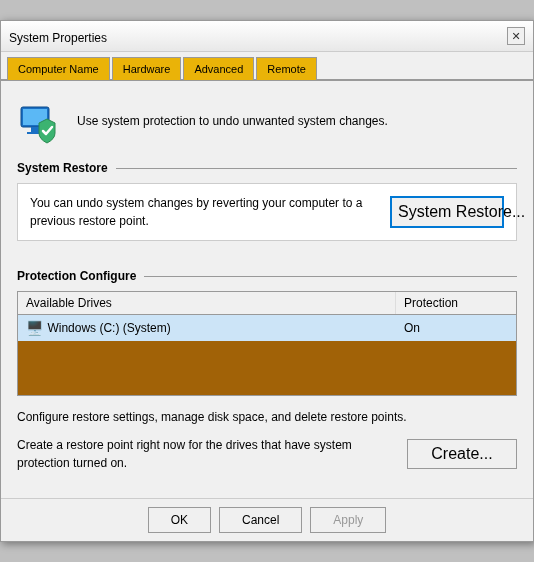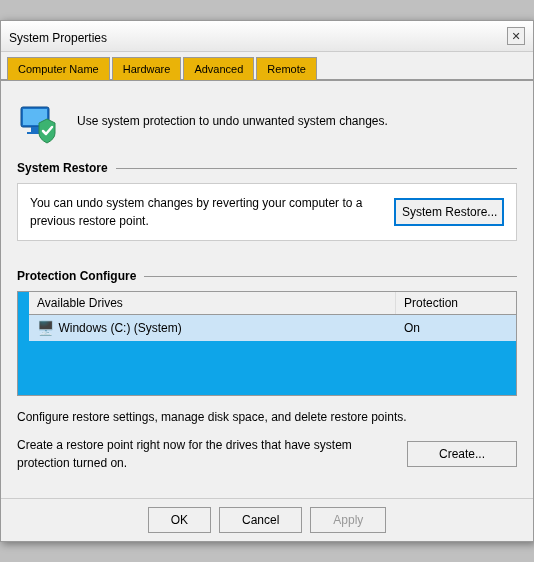--- a/index.html
+++ b/index.html
@@ -142,41 +142,40 @@
       font-size: 12px;
       color: #000;
       line-height: 1.5;
     }
 
     .btn {
       padding: 5px 6px;
       background: #f0f0f0;
       border: 1px solid #999;
       cursor: pointer;
-      font-size: 12px;
+      font-size: 16px;
       color: #000;
       white-space: nowrap;
       min-width: 110px;
       text-align: center;
     }
 
     .btn-dialog {
       border: 2px solid #0078d4;
     }
 
     .protection-section {
       margin-bottom: 12px;
     }
 
     .drives-table {
       border: 1px solid #999;
-      background: #0ea5e9;
+      background: #a16207;
       width: 100%;
       margin-bottom: 10px;
-      padding-left: 11px;
     }
 
     .drives-table-header {
       display: flex;
       border-bottom: 1px solid #999;
       background: #f0f0f0;
     }
 
     .col-drive {
       flex: 1;

